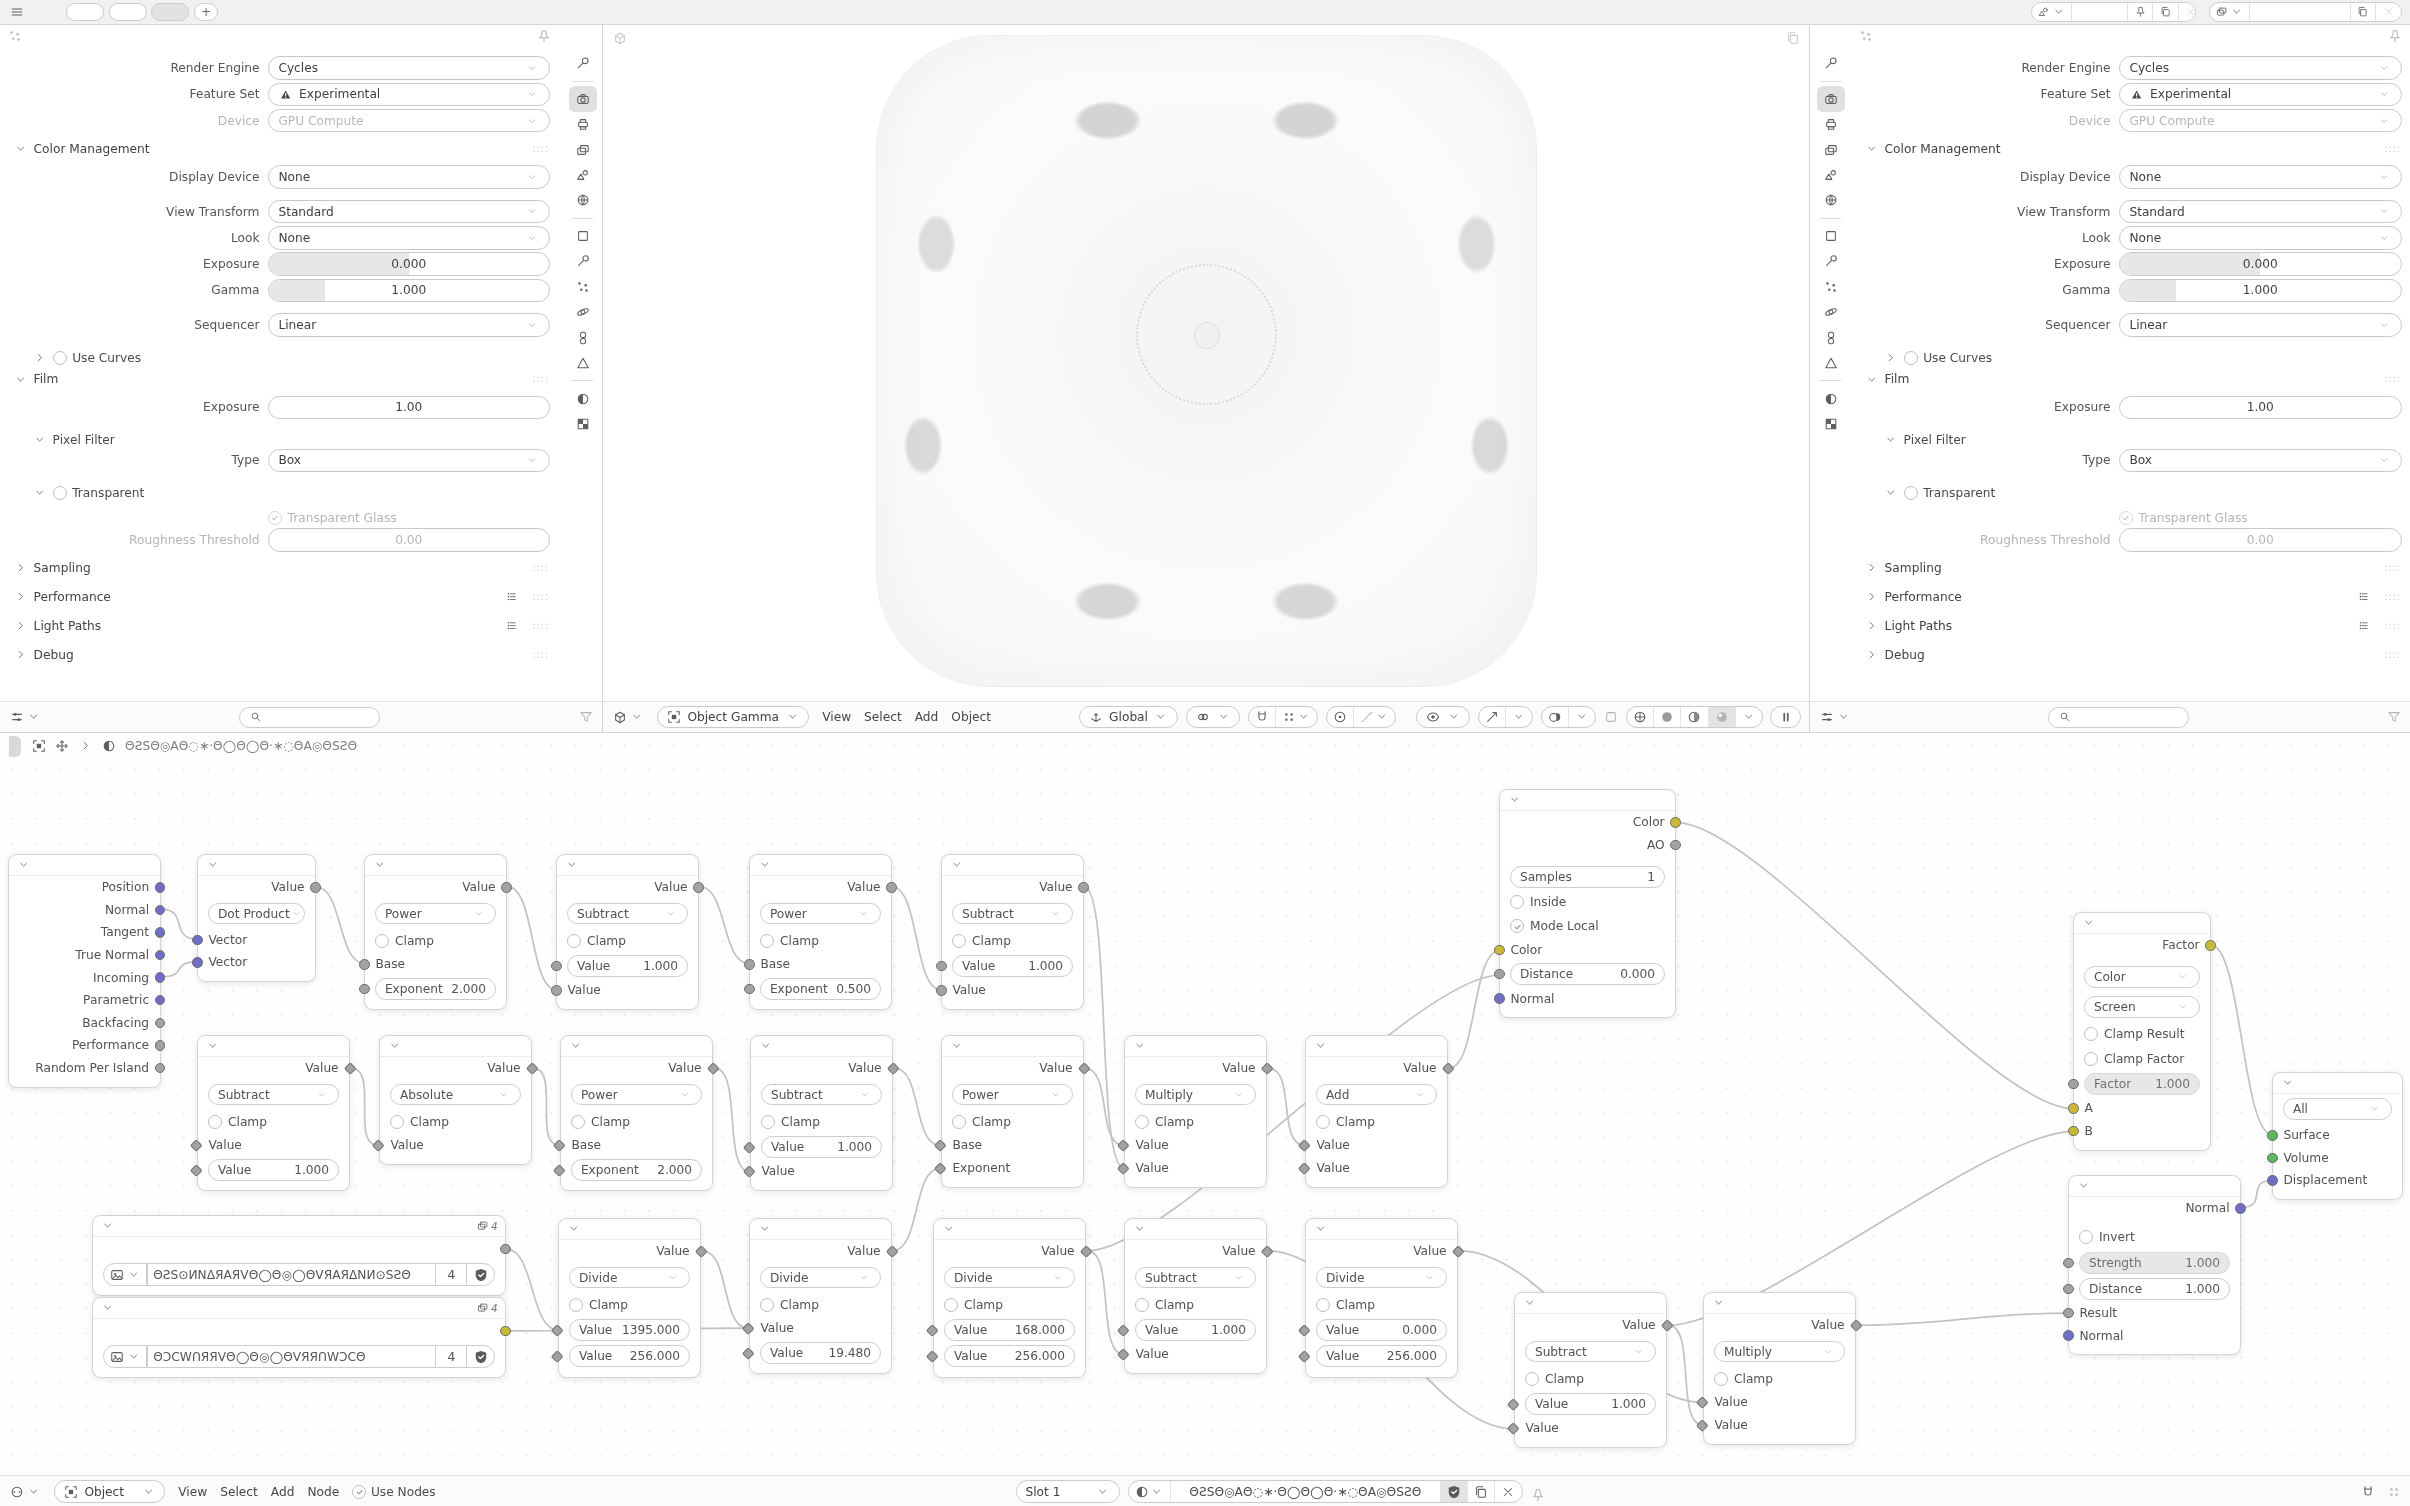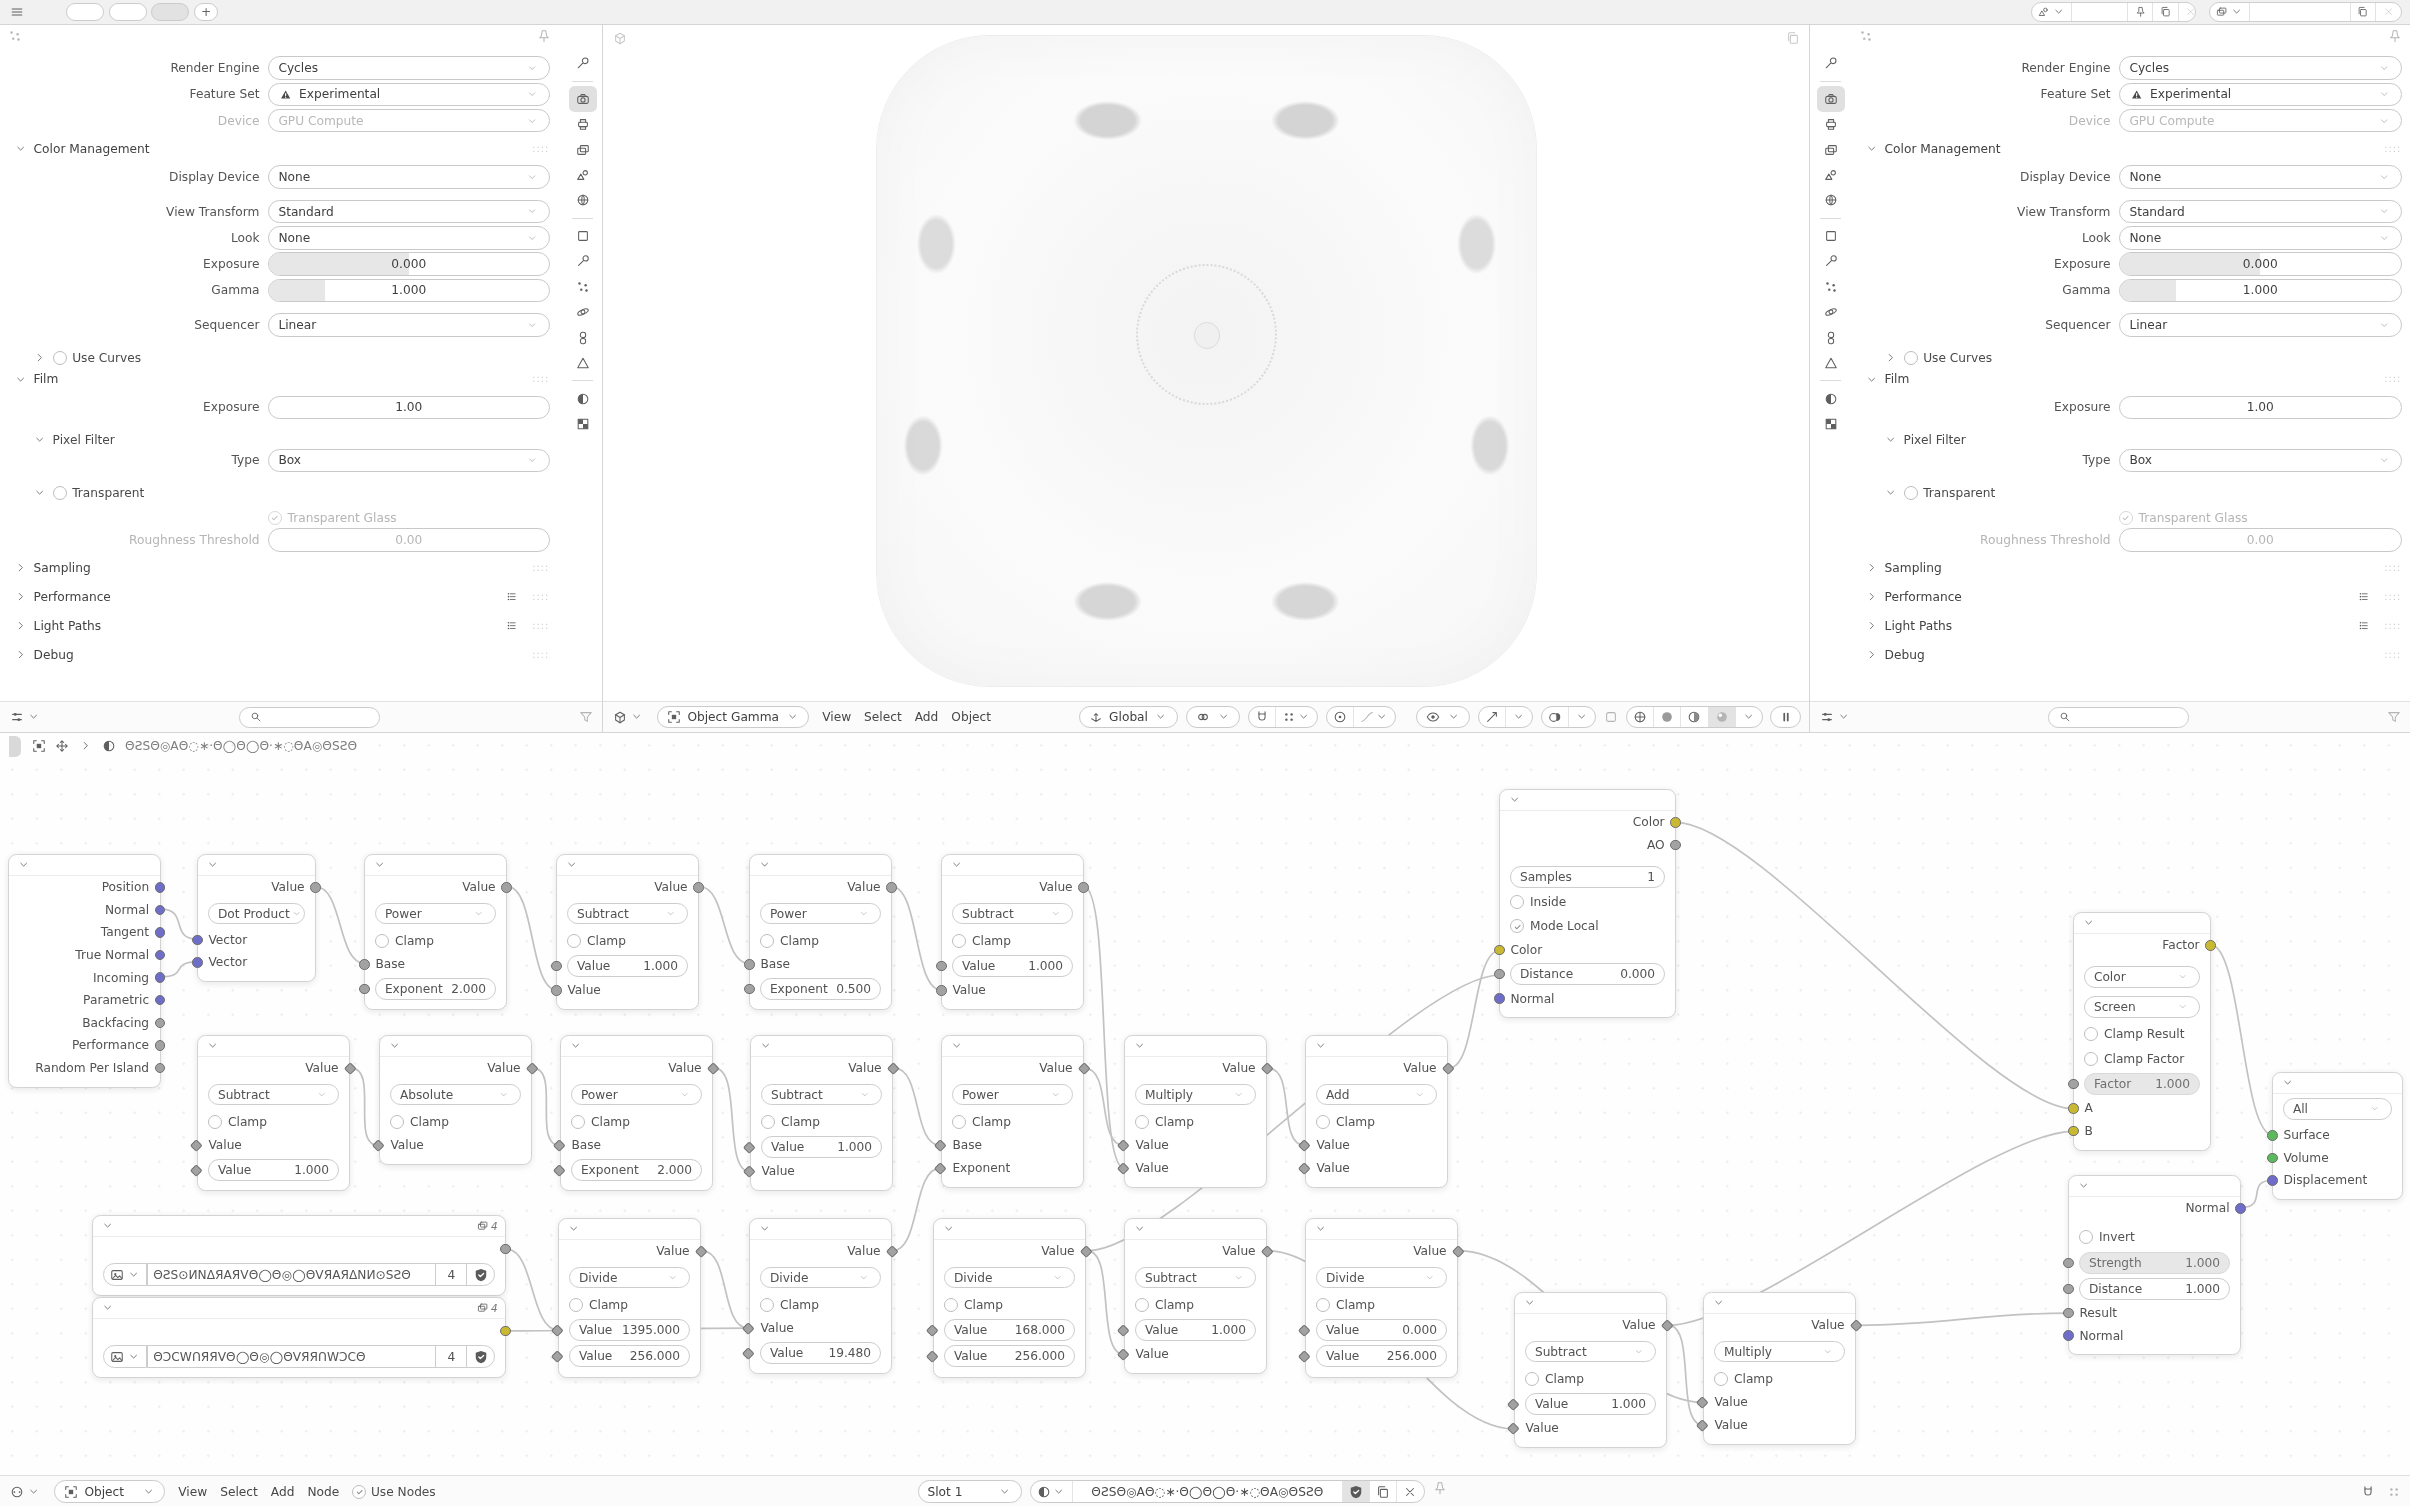--- a/index.html
+++ b/index.html
@@ -2344,21 +2344,21 @@
     <span class="menu">Add</span>
     <span class="menu">Node</span>
     <span class="hbtn" style="gap:4.7px">
       <span class="cchk">
           <svg viewBox="0 0 16 16">
             <path d="M3.5 8.5l3 3 6-6"></path>
           </svg>
         </span>
       <span>Use Nodes</span>
       </span>
-    <span style="position:absolute; left:918px; display:flex; gap:7.5px; align-items:flex-start">
+    <span style="position:absolute; left:1016px; display:flex; gap:7.5px; align-items:flex-end">
       <span class="hpill" style="width:104px; justify-content:space-between">
         <span>Slot 1</span>
         <span class="ic small">
             <svg viewBox="0 0 16 16">
               <path d="M4 6l4 4 4-4"></path>
             </svg>
           </span>
         </span>
       <span class="hgroup" style="width:395px">
         <span class="seg">

